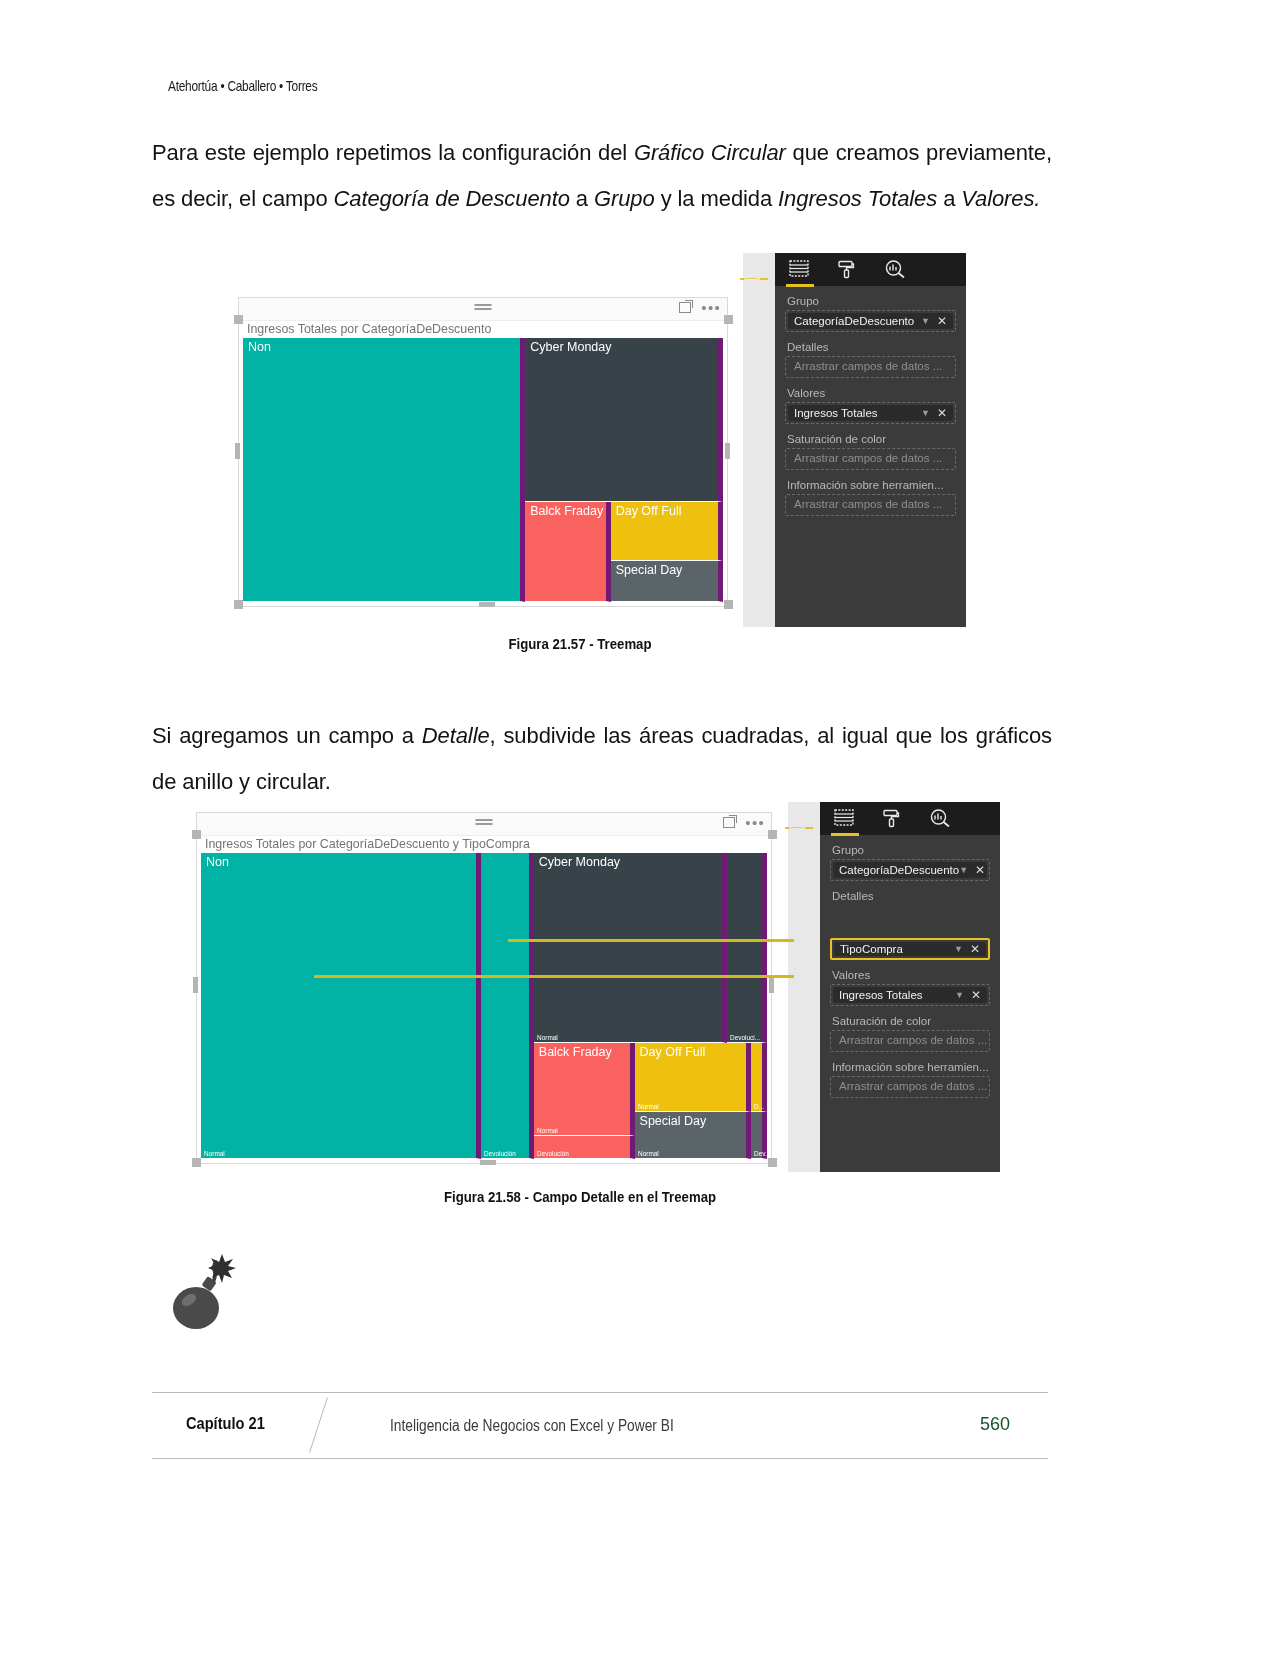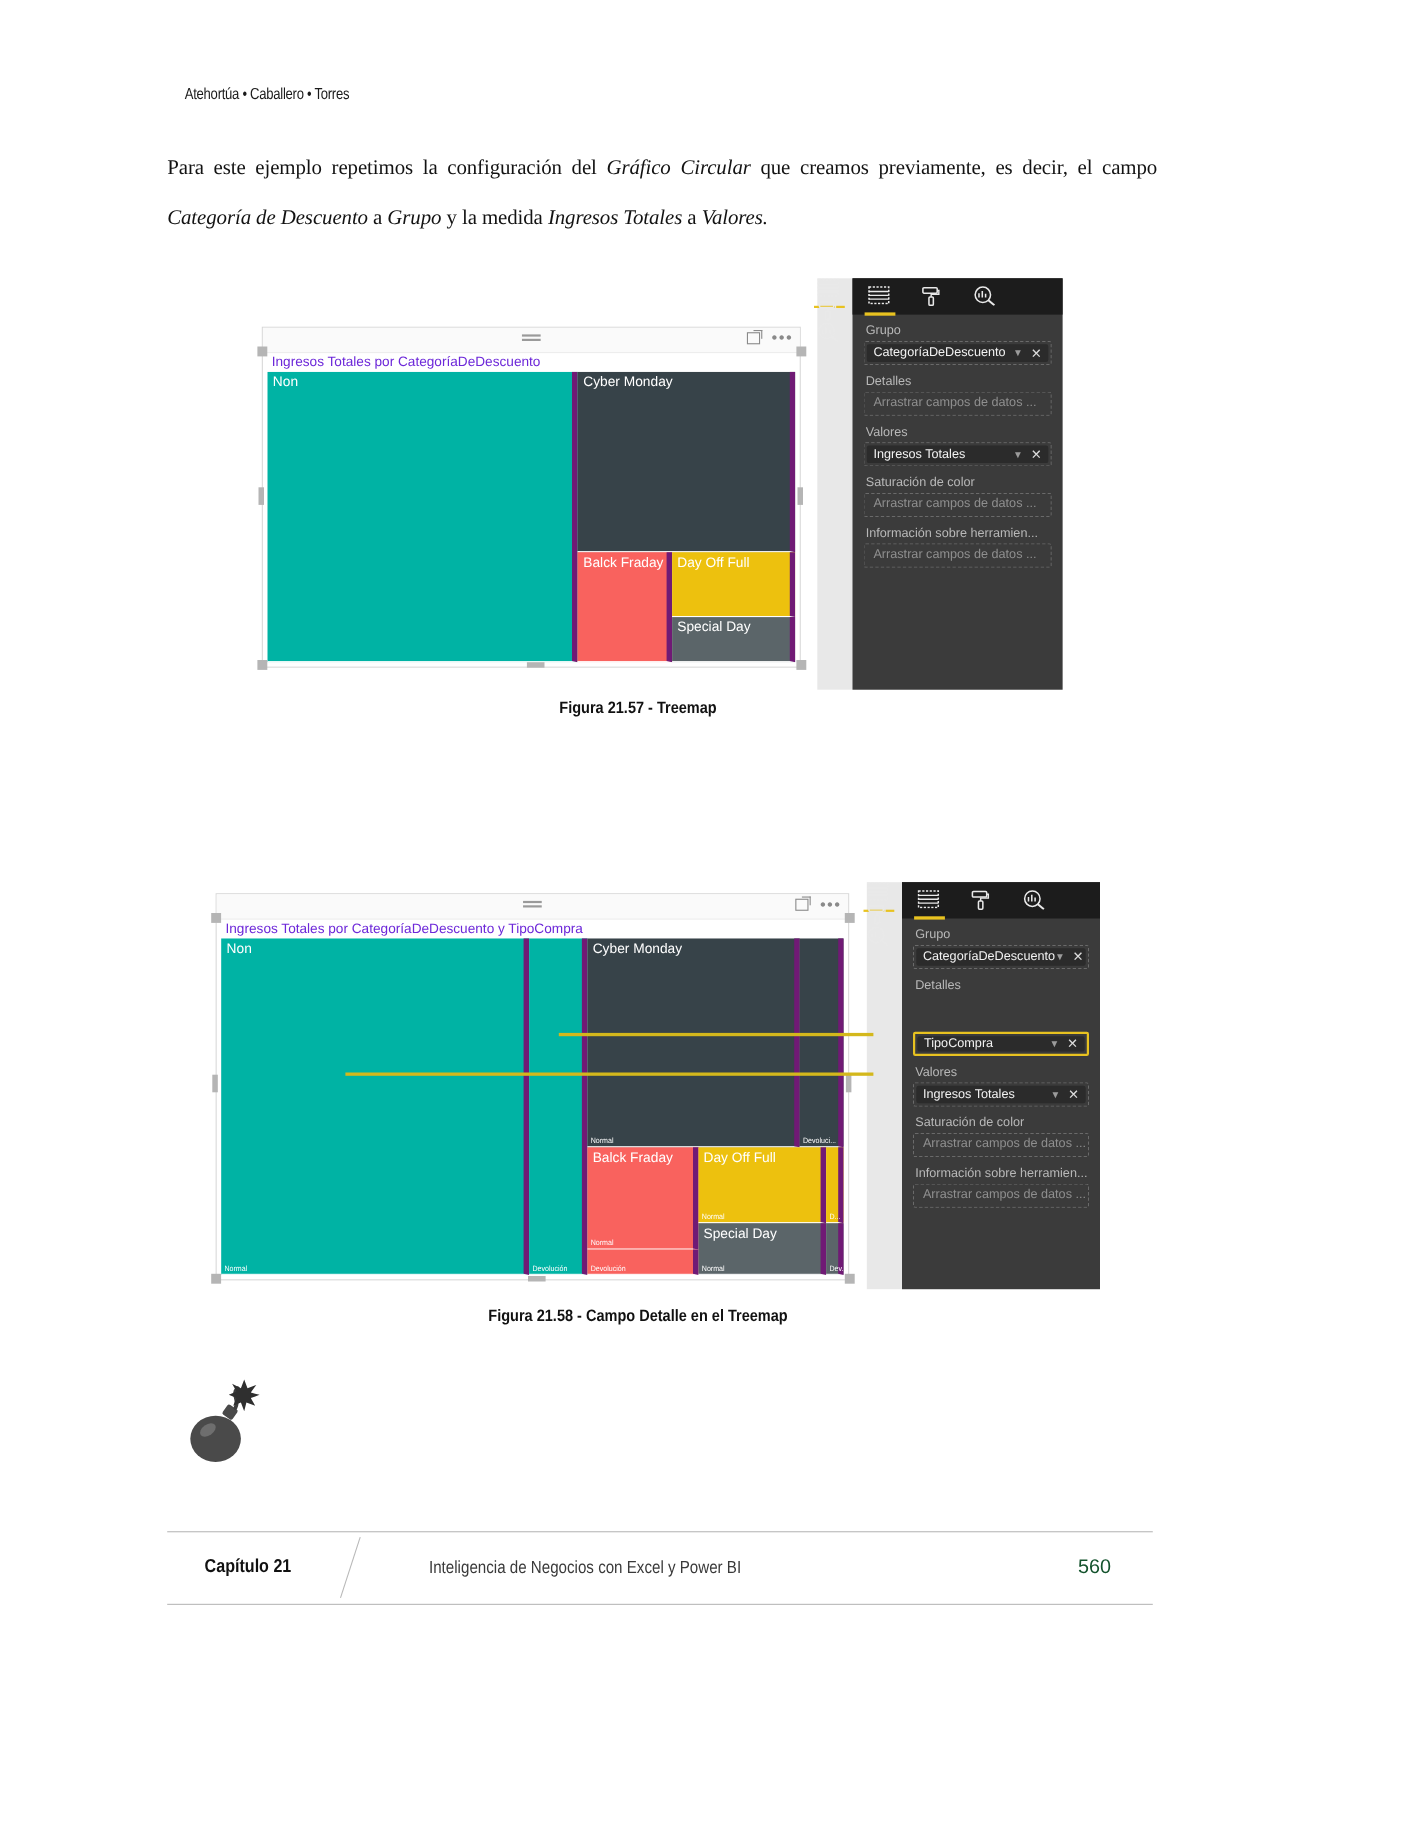--- a/index.html
+++ b/index.html
@@ -16,22 +16,22 @@
   .runhead{
     position:absolute;left:168px;top:78px;
     font-family:"Liberation Sans", sans-serif;
     font-size:14.5px;letter-spacing:-0.3px;color:#1a1a1a;
     transform:scaleX(0.82);transform-origin:left center;
   }
 
   
   .para{
     position:absolute;
-    font-family:Liberation Serif, serif;
-    font-size:19px;line-height:46px;
+    font-family:Liberation Sans, sans-serif;
+    font-size:22px;line-height:46px;
     color:#131313;text-align:justify;
     letter-spacing:-0.1px;
   }
   .para i{font-style:italic;}
   #para1{left:152px;top:130px;width:900px;}
   #para2{left:152px;top:713px;width:900px;}
 
   
   .caption{
     position:absolute;width:1280px;text-align:center;
@@ -72,21 +72,21 @@
     border-top:1.4px solid #8a8a8a;border-right:1.4px solid #8a8a8a;
     transform:rotate(0deg);
   }
   .icon-more{
     font-size:15px;line-height:8px;color:#8a8a8a;letter-spacing:1.3px;
     font-family:"Liberation Sans", sans-serif;
   }
   .pbi-title{
     position:absolute;left:8px;top:24px;
     font-family:"Liberation Sans", sans-serif;
-    font-size:12.4px;color:#6d28d9;white-space:nowrap;
+    font-size:12.4px;color:#737373;white-space:nowrap;
   }
   .tm-area{position:absolute;left:4px;right:4px;overflow:hidden;background:#fff;}
   .tile{
     position:absolute;box-sizing:border-box;
     border-right:5px solid #701a75;border-bottom:1px solid #ffffff;
   }
   .tile .lbl{
     position:absolute;left:5px;top:2px;
     font-family:"Liberation Sans", sans-serif;
     font-size:12.5px;color:#ffffff;white-space:nowrap;
@@ -301,20 +301,21 @@
             <line x1="13.5" y1="13" x2="19" y2="17.5" stroke="#e9e9e9" stroke-width="1.8"></line>
             <line x1="5" y1="10.5" x2="5" y2="6.5" stroke="#e9e9e9" stroke-width="1.4"></line>
             <line x1="8" y1="10.5" x2="8" y2="4.5" stroke="#e9e9e9" stroke-width="1.4"></line>
             <line x1="11" y1="10.5" x2="11" y2="7" stroke="#e9e9e9" stroke-width="1.4"></line>
           </svg></div>
       </div>
   </div>
 
   <div class="caption" id="cap1">Figura 21.57 - Treemap</div>
 
+  <div class="para" id="para2"><span>Si agregamos un campo a </span><i>Detalle</i><span>, subdivide las áreas cuadradas, al igual que los gráficos de anillo y circular.</span></div>
 
   <div class="pbi" id="fig2" style="left:196px;top:812px;width:804px;height:360px;">
 
     <div class="pbi-visual" id="f2vis" style="left:0;top:0;width:576px;height:352px;">
       <div class="pbi-header">
         <div class="grip">
             <span></span>
             <span></span>
           </div>
         <div class="hdr-icons">

